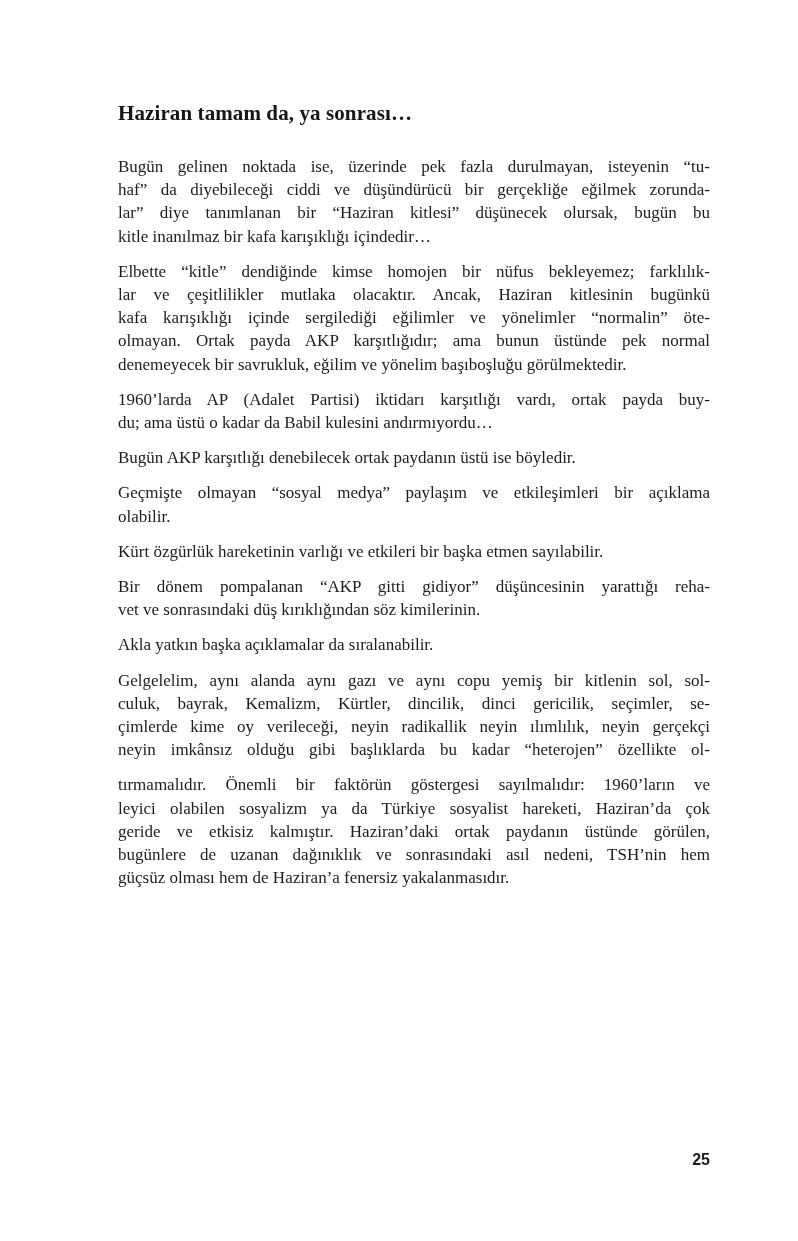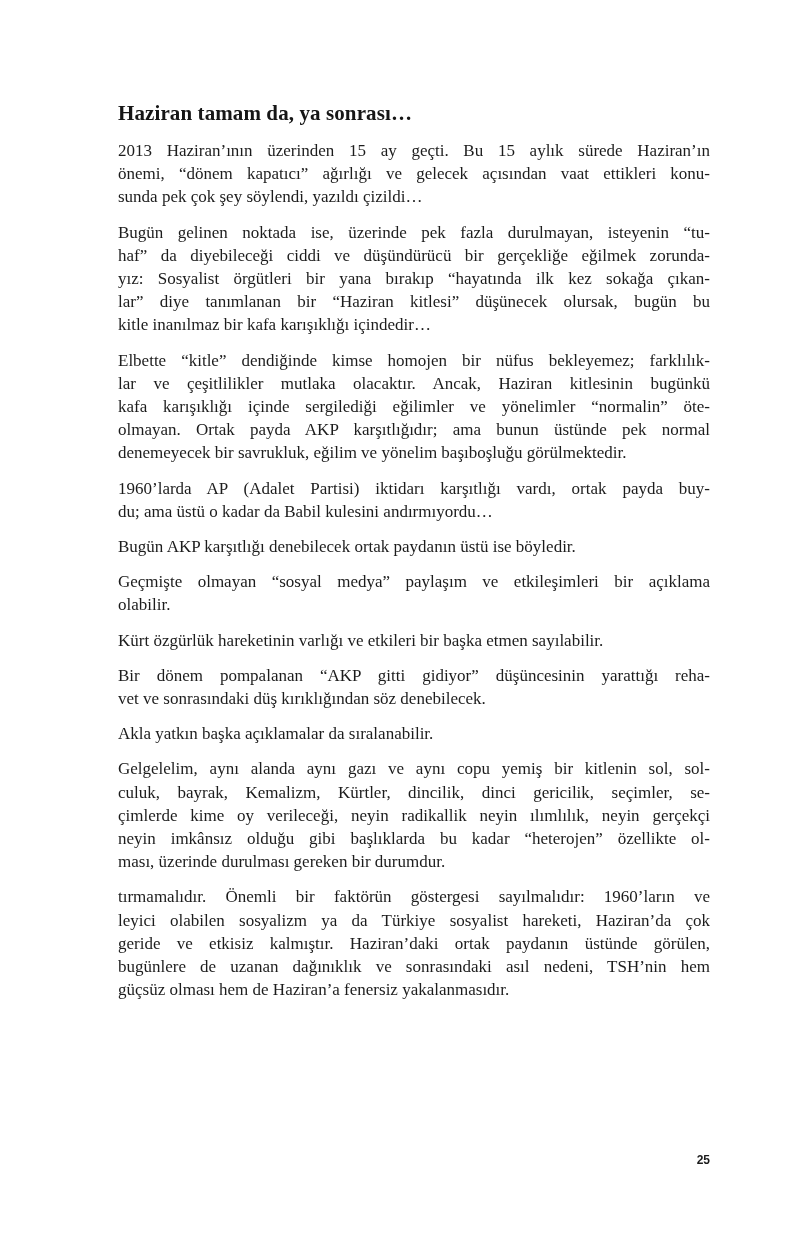--- a/index.html
+++ b/index.html
@@ -16,21 +16,21 @@
     font-family: "Liberation Serif", serif;
     color: #1c1c1c;
   }
   .content {
     position: absolute;
     left: 118px;
     top: 100px;
     width: 592px;
   }
   h1.title {
-    margin: 0 0 13px 0;
+    margin: 0 0 29px 0;
     font-size: 21px;
     line-height: 26px;
     font-weight: bold;
     color: #161616;
     letter-spacing: 0.1px;
   }
   p.para {
     margin: 0 0 12px 0;
     font-size: 17px;
     line-height: 23.2px;
@@ -46,43 +46,37 @@
     text-align-last: left;
   }
   .page-number {
     position: absolute;
     left: 118px;
     top: 1150px;
     width: 592px;
     text-align: right;
     font-family: "Liberation Sans", sans-serif;
     font-weight: bold;
-    font-size: 12px;
+    font-size: 16px;
     line-height: 20px;
     color: #1c1c1c;
   }
 </style>
 </head>
 <body>
 
 <div class="page">
   <div class="content">
 
     <h1 class="title">Haziran tamam da, ya sonrası…</h1>
 
-    <p class="para">
-      <span class="ln">2013 Haziran’ının üzerinden 15 ay geçti. Bu 15 aylık sürede Haziran’ın</span>
-      <span class="ln">önemi, “dönem kapatıcı” ağırlığı ve gelecek açısından vaat ettikleri konu-</span>
-      <span class="ln last">sunda pek çok şey söylendi, yazıldı çizildi…</span>
-    </p>
 
     <p class="para">
       <span class="ln">Bugün gelinen noktada ise, üzerinde pek fazla durulmayan, isteyenin “tu-</span>
       <span class="ln">haf” da diyebileceği ciddi ve düşündürücü bir gerçekliğe eğilmek zorunda-</span>
-      <span class="ln">yız: Sosyalist örgütleri bir yana bırakıp “hayatında ilk kez sokağa çıkan-</span>
       <span class="ln">lar” diye tanımlanan bir “Haziran kitlesi” düşünecek olursak, bugün bu</span>
       <span class="ln last">kitle inanılmaz bir kafa karışıklığı içindedir…</span>
     </p>
 
     <p class="para">
       <span class="ln">Elbette “kitle” dendiğinde kimse homojen bir nüfus bekleyemez; farklılık-</span>
       <span class="ln">lar ve çeşitlilikler mutlaka olacaktır. Ancak, Haziran kitlesinin bugünkü</span>
       <span class="ln">kafa karışıklığı içinde sergilediği eğilimler ve yönelimler “normalin” öte-</span>
       <span class="ln">olmayan. Ortak payda AKP karşıtlığıdır; ama bunun üstünde pek normal</span>
       <span class="ln last">denemeyecek bir savrukluk, eğilim ve yönelim başıboşluğu görülmektedir.</span>
@@ -102,33 +96,32 @@
       <span class="ln">Geçmişte olmayan “sosyal medya” paylaşım ve etkileşimleri bir açıklama</span>
       <span class="ln last">olabilir.</span>
     </p>
 
     <p class="para">
       <span class="ln last">Kürt özgürlük hareketinin varlığı ve etkileri bir başka etmen sayılabilir.</span>
     </p>
 
     <p class="para">
       <span class="ln">Bir dönem pompalanan “AKP gitti gidiyor” düşüncesinin yarattığı reha-</span>
-      <span class="ln last">vet ve sonrasındaki düş kırıklığından söz denebilecek.</span>
+      <span class="ln last">vet ve sonrasındaki düş kırıklığından söz kimilerinin.</span>
     </p>
 
     <p class="para">
       <span class="ln last">Akla yatkın başka açıklamalar da sıralanabilir.</span>
     </p>
 
     <p class="para">
       <span class="ln">Gelgelelim, aynı alanda aynı gazı ve aynı copu yemiş bir kitlenin sol, sol-</span>
       <span class="ln">culuk, bayrak, Kemalizm, Kürtler, dincilik, dinci gericilik, seçimler, se-</span>
       <span class="ln">çimlerde kime oy verileceği, neyin radikallik neyin ılımlılık, neyin gerçekçi</span>
       <span class="ln">neyin imkânsız olduğu gibi başlıklarda bu kadar “heterojen” özellikte ol-</span>
-      <span class="ln last">ması, üzerinde durulması gereken bir durumdur.</span>
     </p>
 
     <p class="para">
       <span class="ln">tırmamalıdır. Önemli bir faktörün göstergesi sayılmalıdır: 1960’ların ve</span>
       <span class="ln">leyici olabilen sosyalizm ya da Türkiye sosyalist hareketi, Haziran’da çok</span>
       <span class="ln">geride ve etkisiz kalmıştır. Haziran’daki ortak paydanın üstünde görülen,</span>
       <span class="ln">bugünlere de uzanan dağınıklık ve sonrasındaki asıl nedeni, TSH’nin hem</span>
       <span class="ln last">güçsüz olması hem de Haziran’a fenersiz yakalanmasıdır.</span>
     </p>
 

